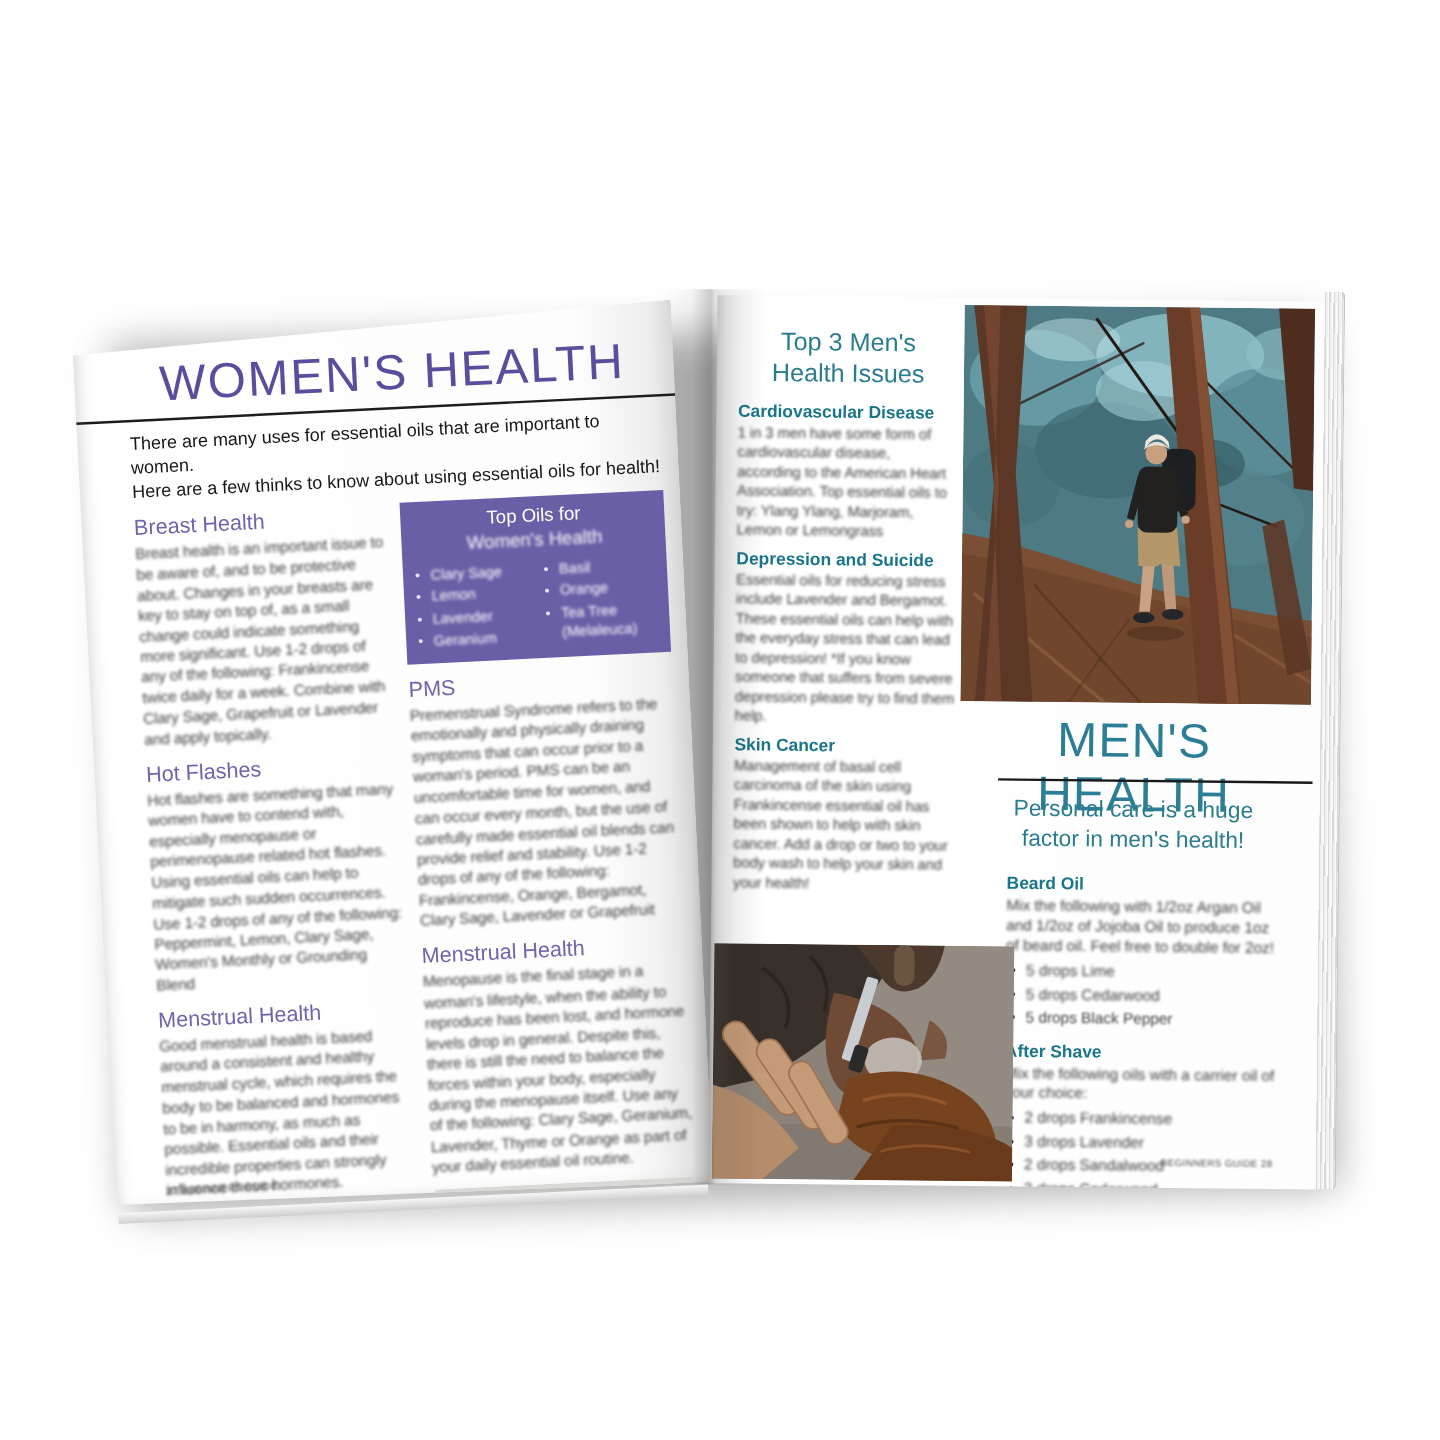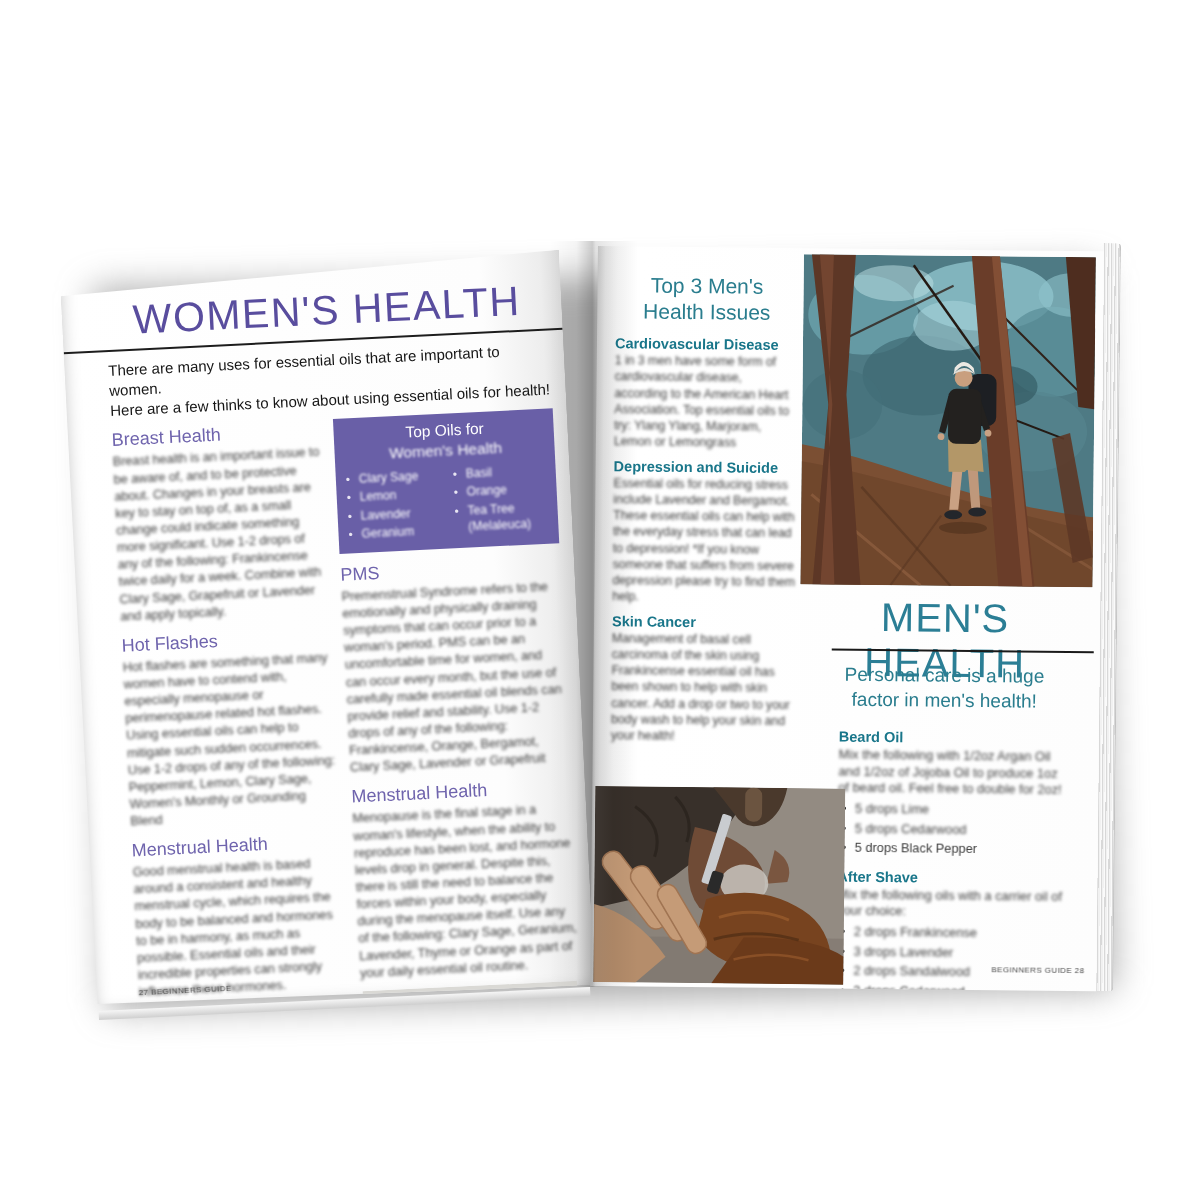--- a/index.html
+++ b/index.html
@@ -72,21 +72,21 @@
   .rp-tagline{position:absolute;left:214px;top:414px;width:274px;text-align:center;
     color:#2a7d8e;font-size:19px;line-height:1.3;margin:0;}
   .recipes{position:absolute;left:246px;top:468px;width:232px;}
   .recipe h5{color:#19768a;font-size:14.5px;font-weight:700;margin:12px 0 2px;}
   .recipe p{font-size:12.8px;color:#3d3d3d;line-height:1.3;margin:0;}
   .recipe ul{list-style:none;margin:4px 0 0;padding:0;}
   .recipe li{position:relative;font-size:12.8px;color:#3d3d3d;line-height:1.3;
     padding-left:17px;margin:3px 0;}
   .recipe li::before{content:"\2022";position:absolute;left:4px;top:0;color:#2a2a2a;}
   .beard-photo{position:absolute;left:3px;top:540px;width:250px;height:196px;}
-  .rp-footer{position:absolute;right:12px;bottom:16px;font-size:8px;color:#4a4a4a;letter-spacing:.4px;margin-left:36px;}
+  .rp-footer{position:absolute;right:36px;bottom:16px;font-size:8px;color:#4a4a4a;letter-spacing:.4px;margin-left:36px;}
 </style>
 </head>
 <body>
 
 <div class="stage">
   <div class="book">
     <div class="book-shadow"></div>
     <div class="edges-right"></div>
     <div class="edges-bottom"></div>
 

